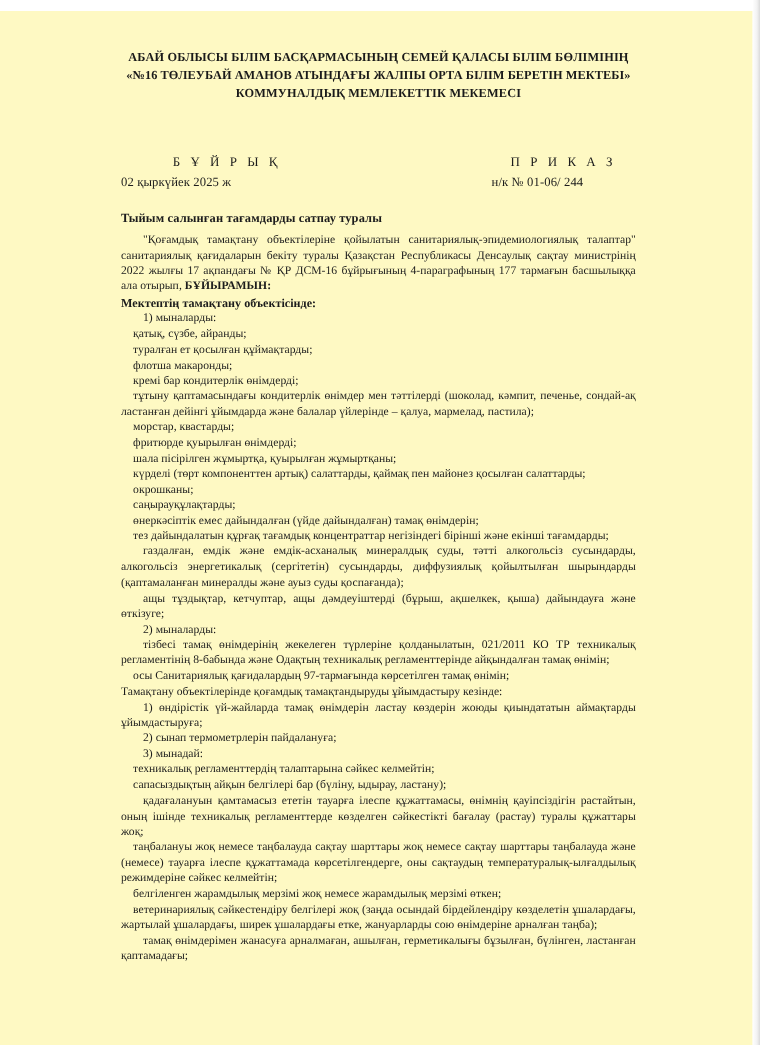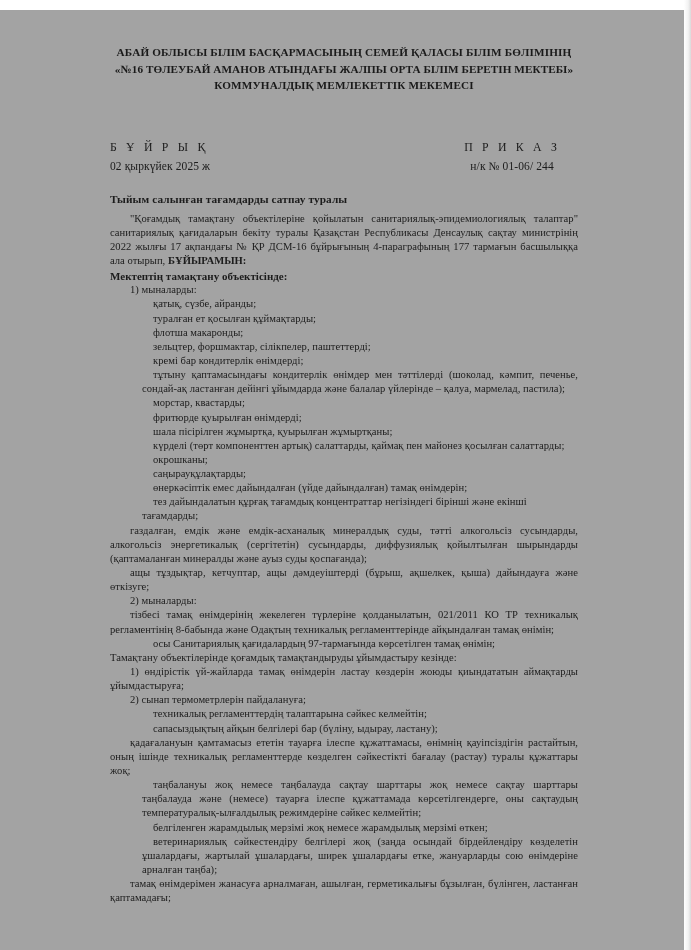--- a/index.html
+++ b/index.html
@@ -10,21 +10,21 @@
   }
   body {
     font-family: "Liberation Serif", "DejaVu Serif", serif;
     color: #1c1c1c;
   }
   .page {
     position: relative;
     width: 691px;
     height: 950px;
     margin: 0 auto;
-    background: #a3a3a3;
+    background: #fef9c3;
     overflow: hidden;
     box-sizing: border-box;
   }
   .scan-edge-top {
     position: absolute;
     top: 0; left: 0; right: 0;
     height: 10px;
     background: #ffffff;
   }
   .scan-edge-right {
@@ -63,20 +63,21 @@
     align-items: flex-start;
   }
   .order-head .col {
     font-size: 11.5px;
     line-height: 1.6;
   }
   .col-right { text-align: center; padding-right: 18px;}
   .spaced {
     letter-spacing: 3.2px;
     font-size: 11.8px;
+    margin-left: 47px;
   }
   .order-date { letter-spacing: 0.1px; }
   .order-num  { letter-spacing: 0.1px; }
 
   
   .subject {
     margin-top: 18px;
     font-weight: bold;
     font-size: 11.3px;
     letter-spacing: 0.1px;
@@ -89,21 +90,21 @@
     line-height: 1.335;
     text-align: justify;
     letter-spacing: 0.02px;
   }
   p.para {
     margin: 0;
     text-align: justify;
     text-justify: inter-word;
   }
   p.para.indent { text-indent: 20px; }
-  p.para.indent-sm { text-indent: 11px; margin-left: 32px; }
+  p.para.indent-sm { text-indent: 11px; }
   p.para.noindent { text-indent: 0; }
   p.para.last-line-left { text-align: left; }
   .b { font-weight: bold; }
   .bold-head {
     font-weight: bold;
     font-size: 11px;
     margin: 0;
   }
 </style>
 </head>
@@ -138,21 +139,20 @@
 
       <p class="para indent"><span>"Қоғамдық тамақтану объектілеріне қойылатын санитариялық-эпидемиологиялық талаптар" санитариялық қағидаларын бекіту туралы Қазақстан Республикасы Денсаулық сақтау министрінің 2022 жылғы 17 ақпандағы № ҚР ДСМ-16 бұйрығының 4-параграфының 177 тармағын басшылыққа ала отырып, </span><span class="b">БҰЙЫРАМЫН:</span></p>
 
       <p class="bold-head">Мектептің тамақтану объектісінде:</p>
 
       <p class="para indent last-line-left">1) мыналарды:</p>
 
       <p class="para indent-sm last-line-left">қатық, сүзбе, айранды;</p>
       <p class="para indent-sm last-line-left">туралған ет қосылған құймақтарды;</p>
       <p class="para indent-sm last-line-left">флотша макаронды;</p>
-      <p class="para indent-sm last-line-left">зельцтер, форшмактар, сілікпелер, паштеттерді;</p>
       <p class="para indent-sm last-line-left">кремі бар кондитерлік өнімдерді;</p>
 
       <p class="para indent-sm">тұтыну қаптамасындағы кондитерлік өнімдер мен тәттілерді (шоколад, кәмпит, печенье, сондай-ақ ластанған дейінгі ұйымдарда және балалар үйлерінде – қалуа, мармелад, пастила);</p>
 
       <p class="para indent-sm last-line-left">морстар, квастарды;</p>
       <p class="para indent-sm last-line-left">фритюрде қуырылған өнімдерді;</p>
       <p class="para indent-sm last-line-left">шала пісірілген жұмыртқа, қуырылған жұмыртқаны;</p>
       <p class="para indent-sm last-line-left">күрделі (төрт компоненттен артық) салаттарды, қаймақ пен майонез қосылған салаттарды;</p>
       <p class="para indent-sm last-line-left">окрошканы;</p>
       <p class="para indent-sm last-line-left">саңырауқұлақтарды;</p>
@@ -164,20 +164,21 @@
 
       <p class="para indent last-line-left">2) мыналарды:</p>
 
       <p class="para indent">тізбесі тамақ өнімдерінің жекелеген түрлеріне қолданылатын, 021/2011 КО ТР техникалық регламентінің 8-бабында және Одақтың техникалық регламенттерінде айқындалған тамақ өнімін;</p>
       <p class="para indent-sm last-line-left">осы Санитариялық қағидалардың 97-тармағында көрсетілген тамақ өнімін;</p>
 
       <p class="para noindent last-line-left">Тамақтану объектілерінде қоғамдық тамақтандыруды ұйымдастыру кезінде:</p>
 
       <p class="para indent">1) өндірістік үй-жайларда тамақ өнімдерін ластау көздерін жоюды қиындататын аймақтарды ұйымдастыруға;</p>
       <p class="para indent last-line-left">2) сынап термометрлерін пайдалануға;</p>
+      <p class="para indent last-line-left">3) мынадай:</p>
 
       <p class="para indent-sm last-line-left">техникалық регламенттердің талаптарына сәйкес келмейтін;</p>
       <p class="para indent-sm last-line-left">сапасыздықтың айқын белгілері бар (бүліну, ыдырау, ластану);</p>
 
       <p class="para indent">қадағалануын қамтамасыз ететін тауарға ілеспе құжаттамасы, өнімнің қауіпсіздігін растайтын, оның ішінде техникалық регламенттерде көзделген сәйкестікті бағалау (растау) туралы құжаттары жоқ;</p>
       <p class="para indent-sm">таңбалануы жоқ немесе таңбалауда сақтау шарттары жоқ немесе сақтау шарттары таңбалауда және (немесе) тауарға ілеспе құжаттамада көрсетілгендерге, оны сақтаудың температуралық-ылғалдылық режимдеріне сәйкес келмейтін;</p>
       <p class="para indent-sm last-line-left">белгіленген жарамдылық мерзімі жоқ немесе жарамдылық мерзімі өткен;</p>
       <p class="para indent-sm">ветеринариялық сәйкестендіру белгілері жоқ (заңда осындай бірдейлендіру көзделетін ұшалардағы, жартылай ұшалардағы, ширек ұшалардағы етке, жануарларды сою өнімдеріне арналған таңба);</p>
       <p class="para indent">тамақ өнімдерімен жанасуға арналмаған, ашылған, герметикалығы бұзылған, бүлінген, ластанған қаптамадағы;</p>
 

